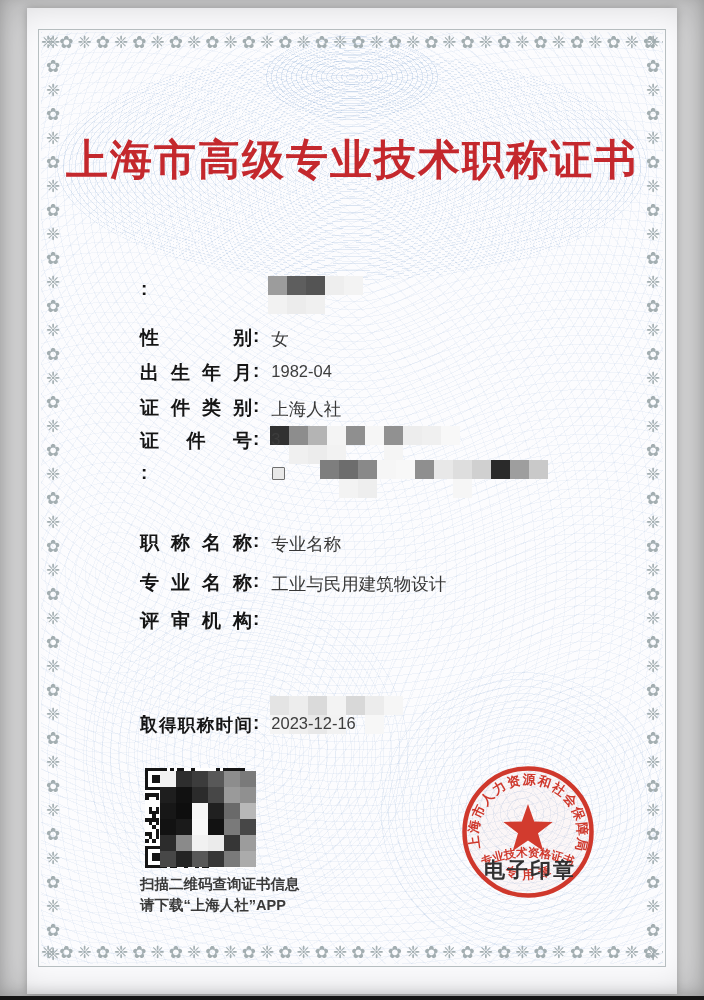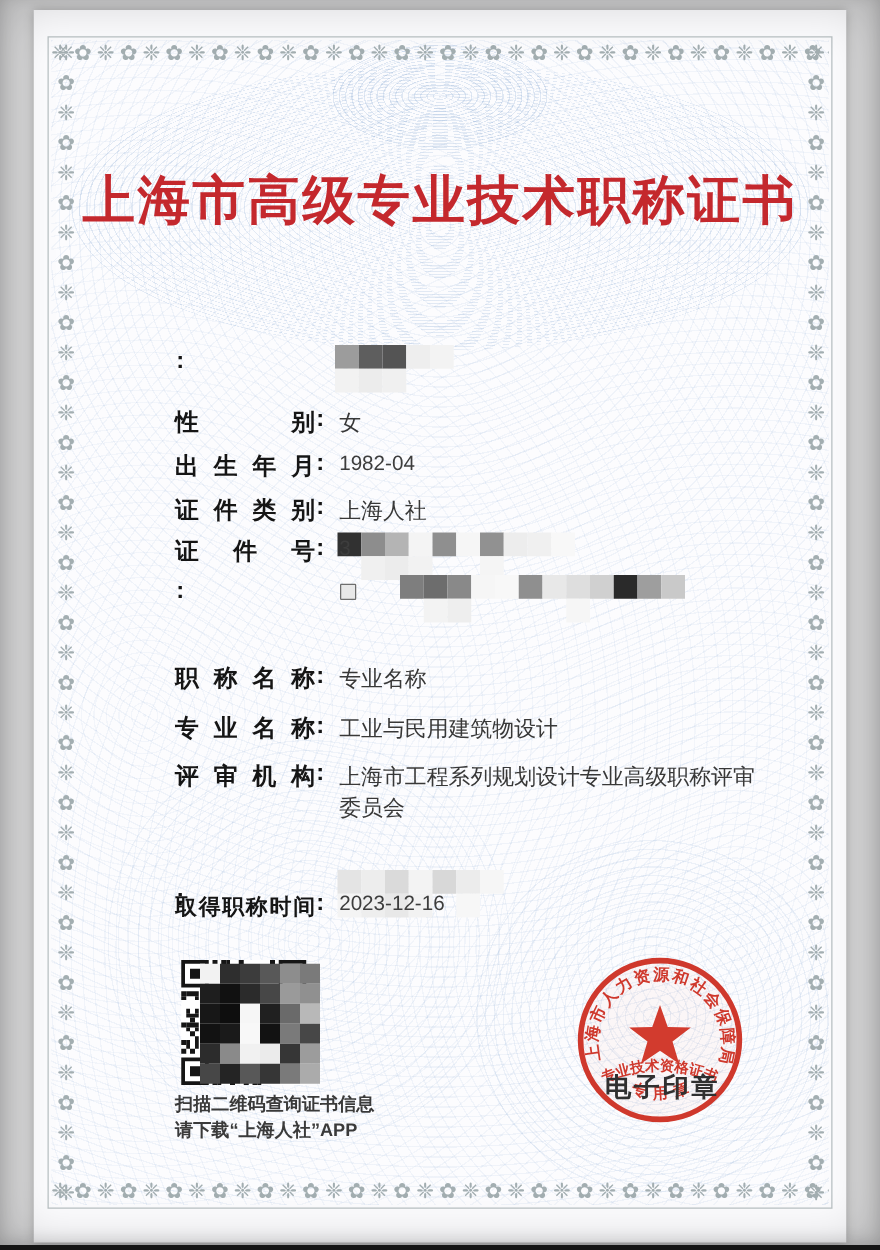--- a/index.html
+++ b/index.html
@@ -130,21 +130,20 @@
         <span class="fvalue kai">专业名称</span>
       </div>
       <div class="frow" style="top: 562px;">
         <span class="flabel">专业名称</span>
         <span class="fcolon">:</span>
         <span class="fvalue kai">工业与民用建筑物设计</span>
       </div>
       <div class="frow" style="top: 600px;">
         <span class="flabel">评审机构</span>
         <span class="fcolon">:</span>
-        <span class="fvalue kai">上海市工程系列规划设计专业高级职称评审委员会</span>
       </div>
       <div class="frow" style="top: 664px; margin-top: 40px;">
         <span class="flabel tight">取得职称时间</span>
         <span class="fcolon">:</span>
         <span class="fvalue sans">2023-12-16</span>
       </div>
       <div class="frow" style="top: 700px;">
         <span class="fcolon">:</span>
         <span class="fvalue sans"></span>
       </div>

